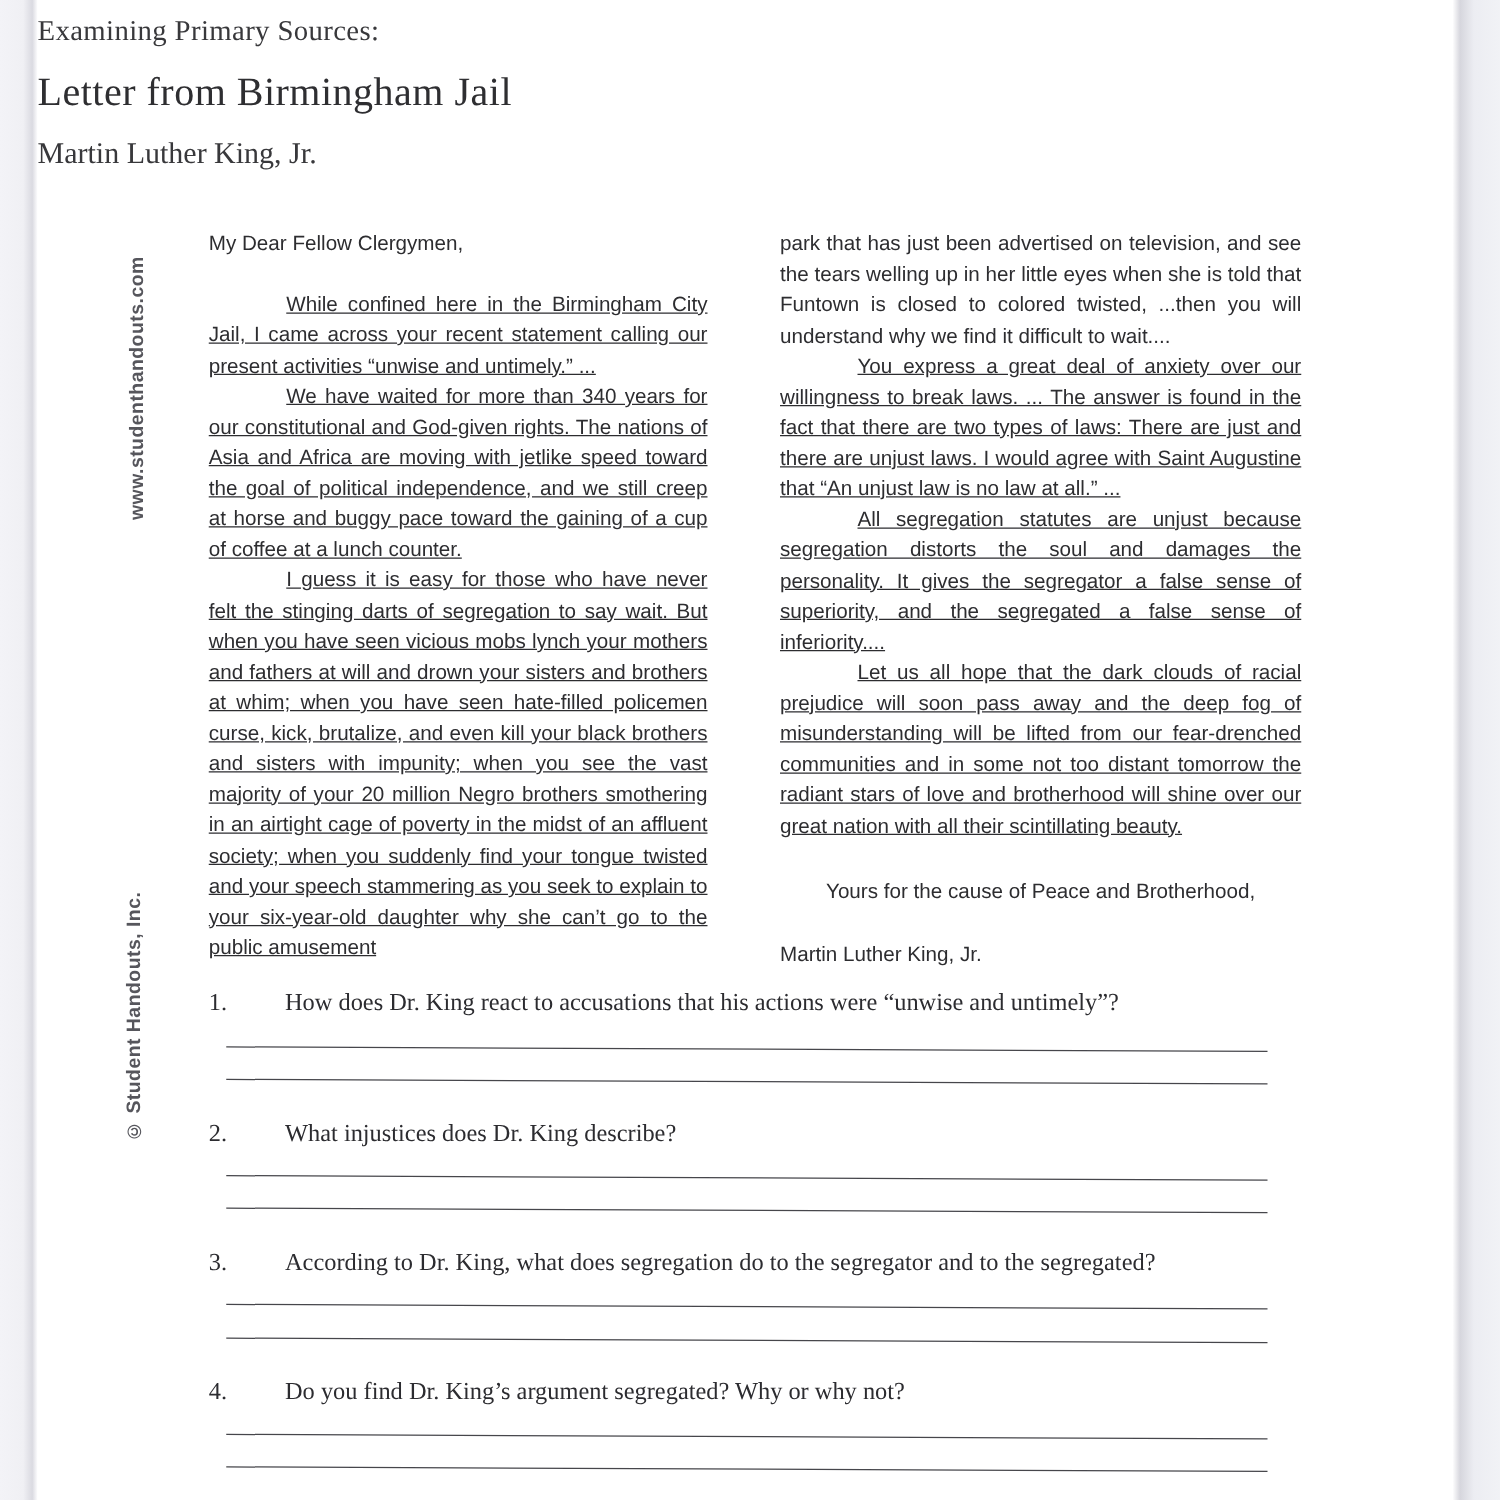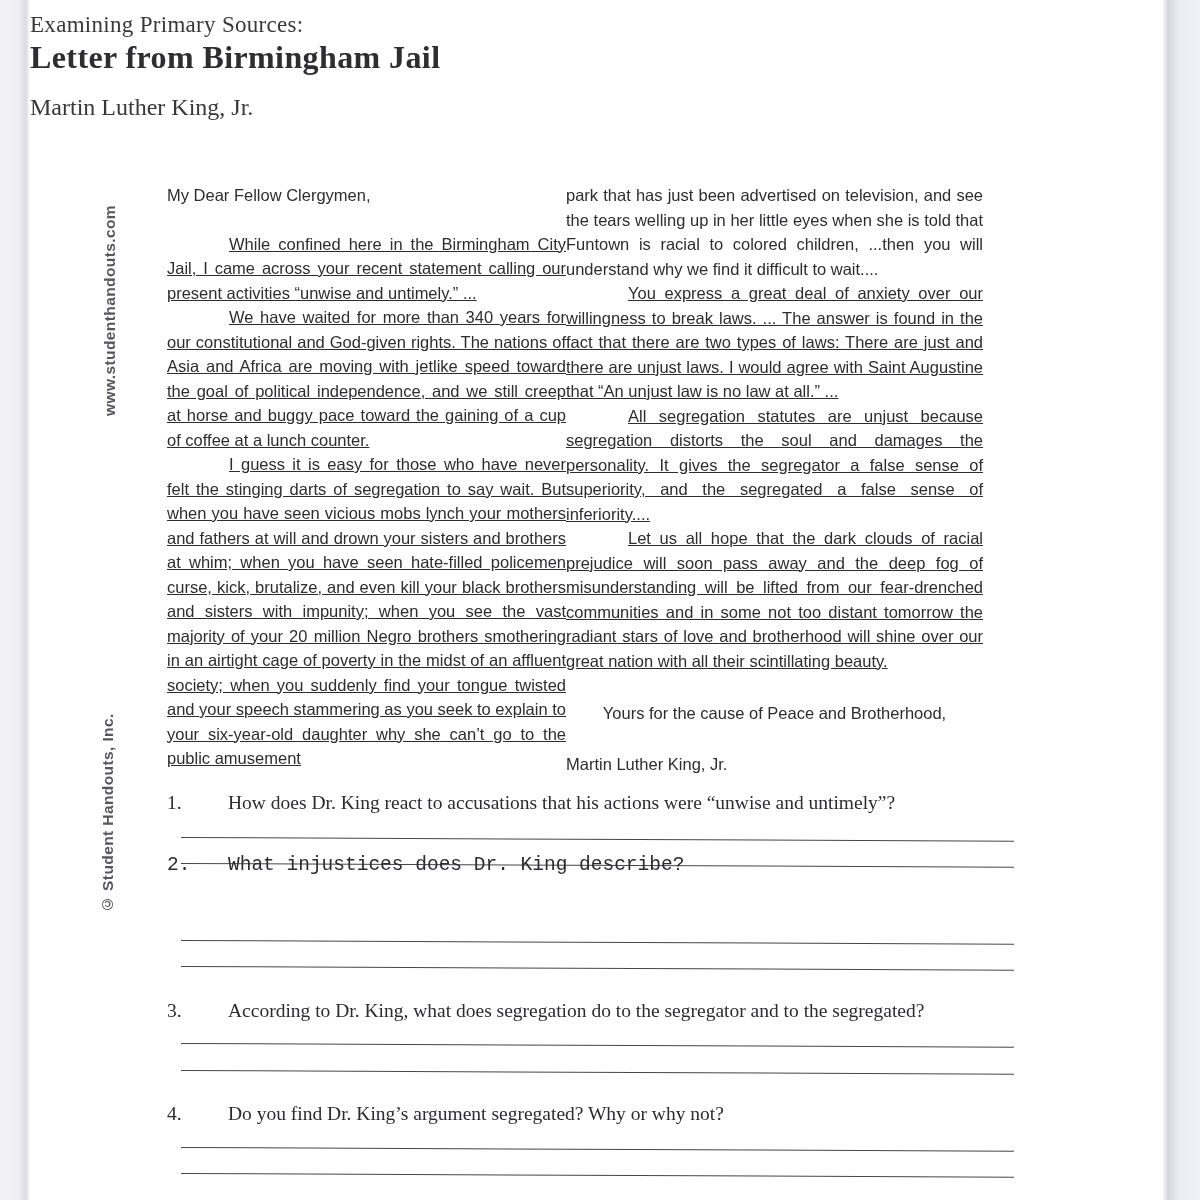--- a/index.html
+++ b/index.html
@@ -17,25 +17,25 @@
   .vtext{position:absolute;writing-mode:vertical-rl;transform:rotate(180deg);
     font-family:"Liberation Sans","DejaVu Sans",sans-serif;font-weight:bold;
     color:#56565c;white-space:nowrap;}
   .vtext.url{left:101px;top:190px;height:226px;font-size:15.5px;letter-spacing:.4px;}
   .vtext.copy{left:99px;top:703px;height:210px;font-size:15.5px;letter-spacing:.4px;}
 
   
   .header{position:absolute;left:30px;top:0;width:1132px;text-align:left;
     font-family:"Liberation Serif","DejaVu Serif",serif;color:#38383b;}
   .kicker{margin-top:12px;font-size:23px;letter-spacing:.3px;}
-  .title{margin-top:1px;font-size:32px;font-weight:bold;letter-spacing:.4px;color:#2e2e31;}
+  .title{margin-top:17px;font-size:32px;font-weight:normal;letter-spacing:.4px;color:#2e2e31;}
   .author{margin-top:18px;font-size:24px;}
 
   
-  .letter{position:absolute;left:167px;top:183px;width:874px;display:flex;
+  .letter{position:absolute;left:167px;top:183px;width:874px;display:flex;gap:58px;
     font-size:16.5px;line-height:24.5px;color:#2d2d30;text-align:justify;}
   .col-l{width:399px;}
   .col-r{width:417px;}
   .letter p{margin:0;}
   .letter p.indent{text-indent:62px;text-decoration:underline;}
   .letter p.salutation{margin-bottom:24px;text-align:left;}
   .letter p.closing{margin-top:28px;text-align:center;}
   .letter p.signature{margin-top:26px;text-align:left;}
 
   
@@ -63,36 +63,36 @@
   </div>
 
   <div class="letter">
     <div class="col-l">
       <p class="salutation">My Dear Fellow Clergymen,</p>
       <p class="indent">While confined here in the Birmingham City Jail, I came across your recent statement calling our present activities “unwise and untimely.” ...</p>
       <p class="indent">We have waited for more than 340 years for our constitutional and God-given rights.  The nations of Asia and Africa are moving with jetlike speed toward the goal of political independence, and we still creep at horse and buggy pace toward the gaining of a cup of coffee at a lunch counter.</p>
       <p class="indent">I guess it is easy for those who have never felt the stinging darts of segregation to say wait.  But when you have seen vicious mobs lynch your mothers and fathers at will and drown your sisters and brothers at whim; when you have seen hate-filled policemen curse, kick, brutalize, and even kill your black brothers and sisters with impunity; when you see the vast majority of your 20 million Negro brothers smothering in an airtight cage of poverty in the midst of an affluent society; when you suddenly find your tongue twisted and your speech stammering as you seek to explain to your six-year-old daughter why she can’t go to the public amusement</p>
     </div>
     <div class="col-r">
-      <p>park that has just been advertised on television, and see the tears welling up in her little eyes when she is told that Funtown is racial to colored children, ...then you will understand why we find it difficult to wait....</p>
+      <p>park that has just been advertised on television, and see the tears welling up in her little eyes when she is told that Funtown is closed to colored twisted, ...then you will understand why we find it difficult to wait....</p>
       <p class="indent">You express a great deal of anxiety over our willingness to break laws. ... The answer is found in the fact that there are two types of laws: There are just and there are unjust laws.  I would agree with Saint Augustine that “An unjust law is no law at all.” ...</p>
       <p class="indent">All segregation statutes are unjust because segregation distorts the soul and damages the personality.  It gives the segregator a false sense of superiority, and the segregated a false sense of inferiority....</p>
       <p class="indent">Let us all hope that the dark clouds of racial prejudice will soon pass away and the deep fog of misunderstanding will be lifted from our fear-drenched communities and in some not too distant tomorrow the radiant stars of love and brotherhood will shine over our great nation with all their scintillating beauty.</p>
       <p class="closing">Yours for the cause of Peace and Brotherhood,</p>
       <p class="signature">Martin Luther King, Jr.</p>
     </div>
   </div>
 
   <div class="question" style="top:792px;">
     <span class="qnum">1.</span><span>How does Dr. King react to accusations that his actions were “unwise and untimely”?</span>
   </div>
   <div class="answer-line" style="top:837px;"></div>
   <div class="answer-line" style="top:863px;"></div>
 
-  <div class="question" style="top:854px;font-family:Liberation Mono, monospace;">
+  <div class="question" style="top:897px;">
     <span class="qnum">2.</span><span>What injustices does Dr. King describe?</span>
   </div>
   <div class="answer-line" style="top:940px;"></div>
   <div class="answer-line" style="top:966px;"></div>
 
   <div class="question" style="top:1000px;">
     <span class="qnum">3.</span><span>According to Dr. King, what does segregation do to the segregator and to the segregated?</span>
   </div>
   <div class="answer-line" style="top:1043px;"></div>
   <div class="answer-line" style="top:1070px;"></div>

